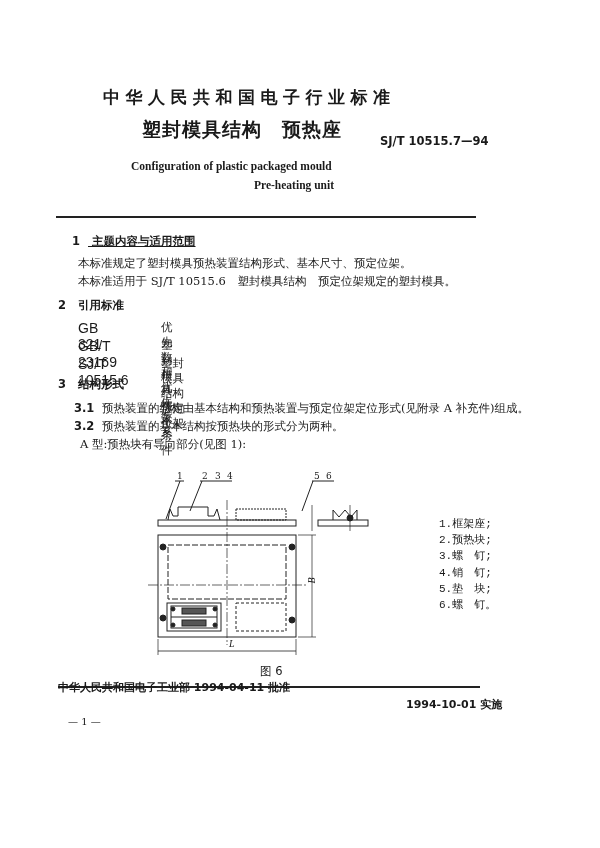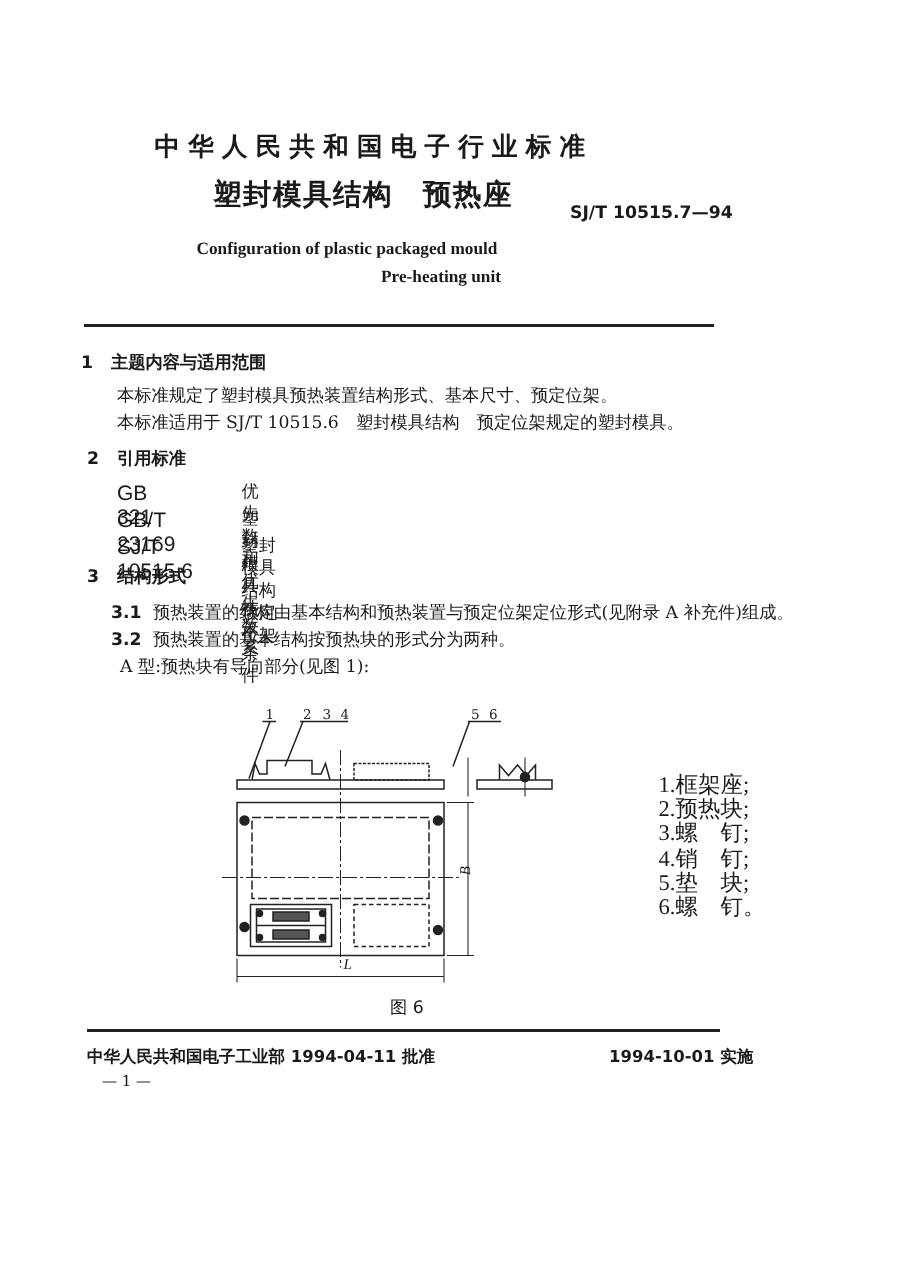--- a/index.html
+++ b/index.html
@@ -12,38 +12,38 @@
     .std-code { left: 380px; top: 134px; font-family: "DejaVu Sans", sans-serif; font-weight: bold; font-size: 11.5px; }
     .title-en1 { left: 131px; top: 160px; font-family: "Liberation Serif", serif; font-weight: bold; font-size: 11.5px; }
     .title-en2 { left: 0; width: 600px; text-align: center; top: 179px; font-family: "Liberation Serif", serif; font-weight: bold; font-size: 11.5px; left: -6px; }
     .rule-top { left: 56px; top: 216px; width: 420px; height: 1.5px; background: #222; }
     .sec { font-family: "DejaVu Sans", sans-serif; font-weight: bold; font-size: 11.5px; }
     .sec .num { display: inline-block; width: 16px; }
     .p { font-size: 11.5px; font-family: "DejaVu Serif", serif; }
     .ref-code { font-family: Liberation Sans, sans-serif; font-size: 14px; }
     .clause { font-family: "DejaVu Serif", serif; font-size: 11.5px; margin-left: 16px; }
     .clause .cnum { font-family: "DejaVu Sans", sans-serif; font-weight: bold; display: inline-block; width: 28px; }
-    .legend div { font-size: 15px; line-height: 16.2px; font-family: Liberation Serif, serif; }
+    .legend div { font-size: 11px; line-height: 16.2px; font-family: Liberation Mono, monospace; }
     .fig-cap { left: 260px; top: 664px; font-size: 11.5px; font-family: "DejaVu Sans", sans-serif; }
     .rule-bot { left: 58px; top: 686px; width: 422px; height: 1.5px; background: #222; }
-    .foot-l { left: 58px; top: 697px; font-family: "DejaVu Sans", sans-serif; font-weight: bold; font-size: 11px; }
+    .foot-l { left: 58px; top: 680px; font-family: "DejaVu Sans", sans-serif; font-weight: bold; font-size: 11px; }
     .foot-r { left: 406px; top: 697px; font-family: "DejaVu Sans", sans-serif; font-weight: bold; font-size: 11px; }
     .page-num { left: 68px; top: 716px; font-size: 10px; }
   </style>
 </head>
 <body>
 
 <div class="abs hdr-org">中华人民共和国电子行业标准</div>
 <div class="abs title-cn">塑封模具结构　预热座</div>
 <div class="abs std-code">SJ/T 10515.7—94</div>
 <div class="abs title-en1">Configuration of plastic packaged mould</div>
 <div class="abs title-en2">Pre-heating unit</div>
 <div class="abs rule-top"></div>
 
-<div class="abs sec" style="left:54px; top:234px;">
+<div class="abs sec" style="left:72px; top:234px;text-decoration:underline;">
   <span class="num">1</span>
   <span>主题内容与适用范围</span>
 </div>
 <div class="abs p" style="left:78px; top:256px;">本标准规定了塑封模具预热装置结构形式、基本尺寸、预定位架。</div>
 <div class="abs p" style="left:78px; top:274px;">本标准适用于 SJ/T 10515.6　塑封模具结构　预定位架规定的塑封模具。</div>
 
 <div class="abs sec" style="left:58px; top:298px;">
   <span class="num">2</span>
   <span>引用标准</span>
 </div>

